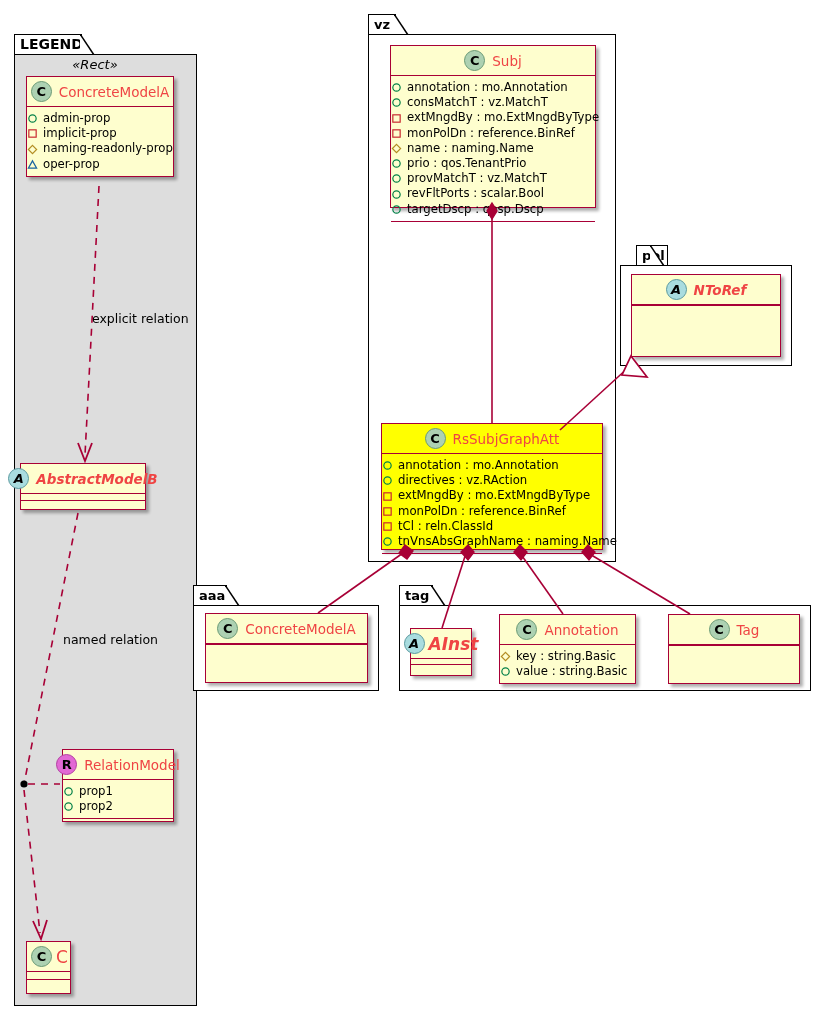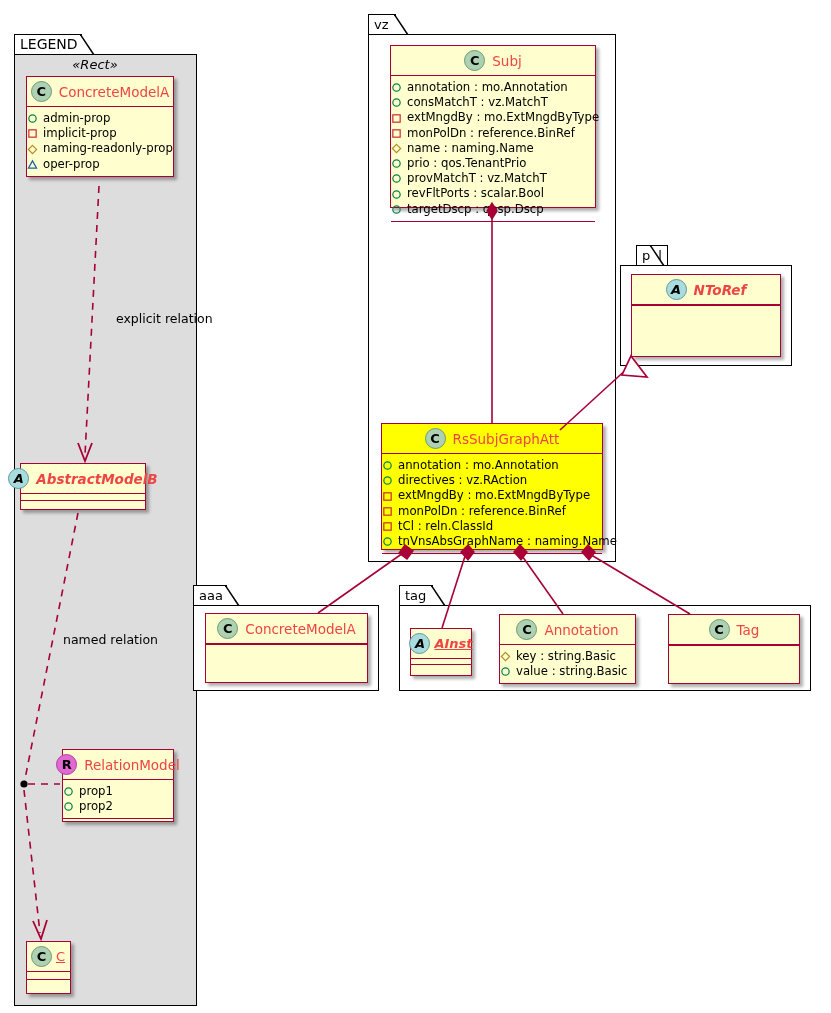--- a/index.html
+++ b/index.html
@@ -7,38 +7,38 @@
        font-family:"DejaVu Sans","Liberation Sans",sans-serif;}
 
   #canvas{position:absolute;left:0;top:0;width:831px;height:1013px;}
 
   svg.layer{position:absolute;left:0;top:0;width:831px;height:1013px;pointer-events:none;}
 
   
   .pkg{position:absolute;box-sizing:border-box;}
   .pkg-tab{position:absolute;top:0;left:0;height:30px;box-sizing:border-box;
            border:1.5px solid #000;border-bottom:none;background:#fff;
-           font-size:13px;font-weight:normal;color:#000;line-height:19px;padding:0 7px 4px 5px;}
+           font-size:13px;font-weight:bold;color:#000;line-height:19px;padding:0 7px 4px 5px;}
   .pkg-body{position:absolute;box-sizing:border-box;border:1.5px solid #000;background:#fff;}
 
   .legend-tab{font-size:14px;}
   .legend-body{background:#dddddd;}
 
   
   .cls{position:absolute;box-sizing:border-box;border:1.5px solid #A80036;
        background:#FEFECE;box-shadow:3px 3px 3px rgba(0,0,0,.32);}
   .cls.hl{background:#FFFF00;}
   .cls-title{position:relative;height:29px;display:flex;align-items:center;
              justify-content:center;gap:7px;padding:0 8px;box-sizing:border-box;}
   .cls-sep{border-top:1.5px solid #A80036;height:0;}
   .cls-attrs{padding:4px 6px 4px 0;box-sizing:border-box;}
   .cls-foot{height:9px;}
   .cls-name{font-size:13.5px;color:#ef4444;white-space:nowrap;}
   .cls-name.ital{font-style:italic;font-weight:bold;}
-  .cls-name.small{font-size:13px;text-decoration:underline;}
+  .cls-name.small{font-size:17px;}
 
   .badge{width:21px;height:21px;border-radius:50%;display:inline-flex;
          align-items:center;justify-content:center;font-size:13px;font-weight:bold;
          color:#000;box-sizing:border-box;flex:0 0 auto;}
   .badge.c{background:#ADD1B2;border:1.5px solid #6A9A76;}
   .badge.a{background:#A9DCDF;border:1.5px solid #5B9AA0;font-style:italic;}
   .badge.r{background:#E269D4;border:1.5px solid #B23FA2;}
 
   .attr{font-size:11.7px;color:#000;line-height:15.2px;white-space:nowrap;
         display:flex;align-items:center;gap:5px;}
@@ -141,21 +141,21 @@
     <div class="cls-title" style="justify-content:flex-start;padding:0 4px;gap:4px;">
       <span class="badge c">C</span>
       <span class="cls-name small">C</span>
     </div>
     <div class="cls-sep"></div>
     <div style="height:7px"></div>
     <div class="cls-sep"></div>
     <div class="cls-foot"></div>
   </div>
 
-  <div class="edge-label" style="left:92px;top:311px;margin-left:24px;">explicit relation</div>
+  <div class="edge-label" style="left:92px;top:311px;">explicit relation</div>
   <div class="edge-label" style="left:63px;top:632px;">named relation</div>
 
   <div class="pkg" style="left:368px;top:14px;width:248px;height:548px;">
     <div class="pkg-tab" style="left:0;top:0;width:28px;">
       <span>vz</span>
     </div>
     <svg class="layer" style="left:26px;top:0;width:16px;height:22px;">
       <path d="M0,0 L14,21 L0,21 Z" fill="#FFFFFF" stroke="none"></path>
       <path d="M0,0 L14,21" stroke="#000" stroke-width="1.5" fill="none"></path>
       <path d="M0,21 L14,21" stroke="#000" stroke-width="1.5" fill="none"></path>

